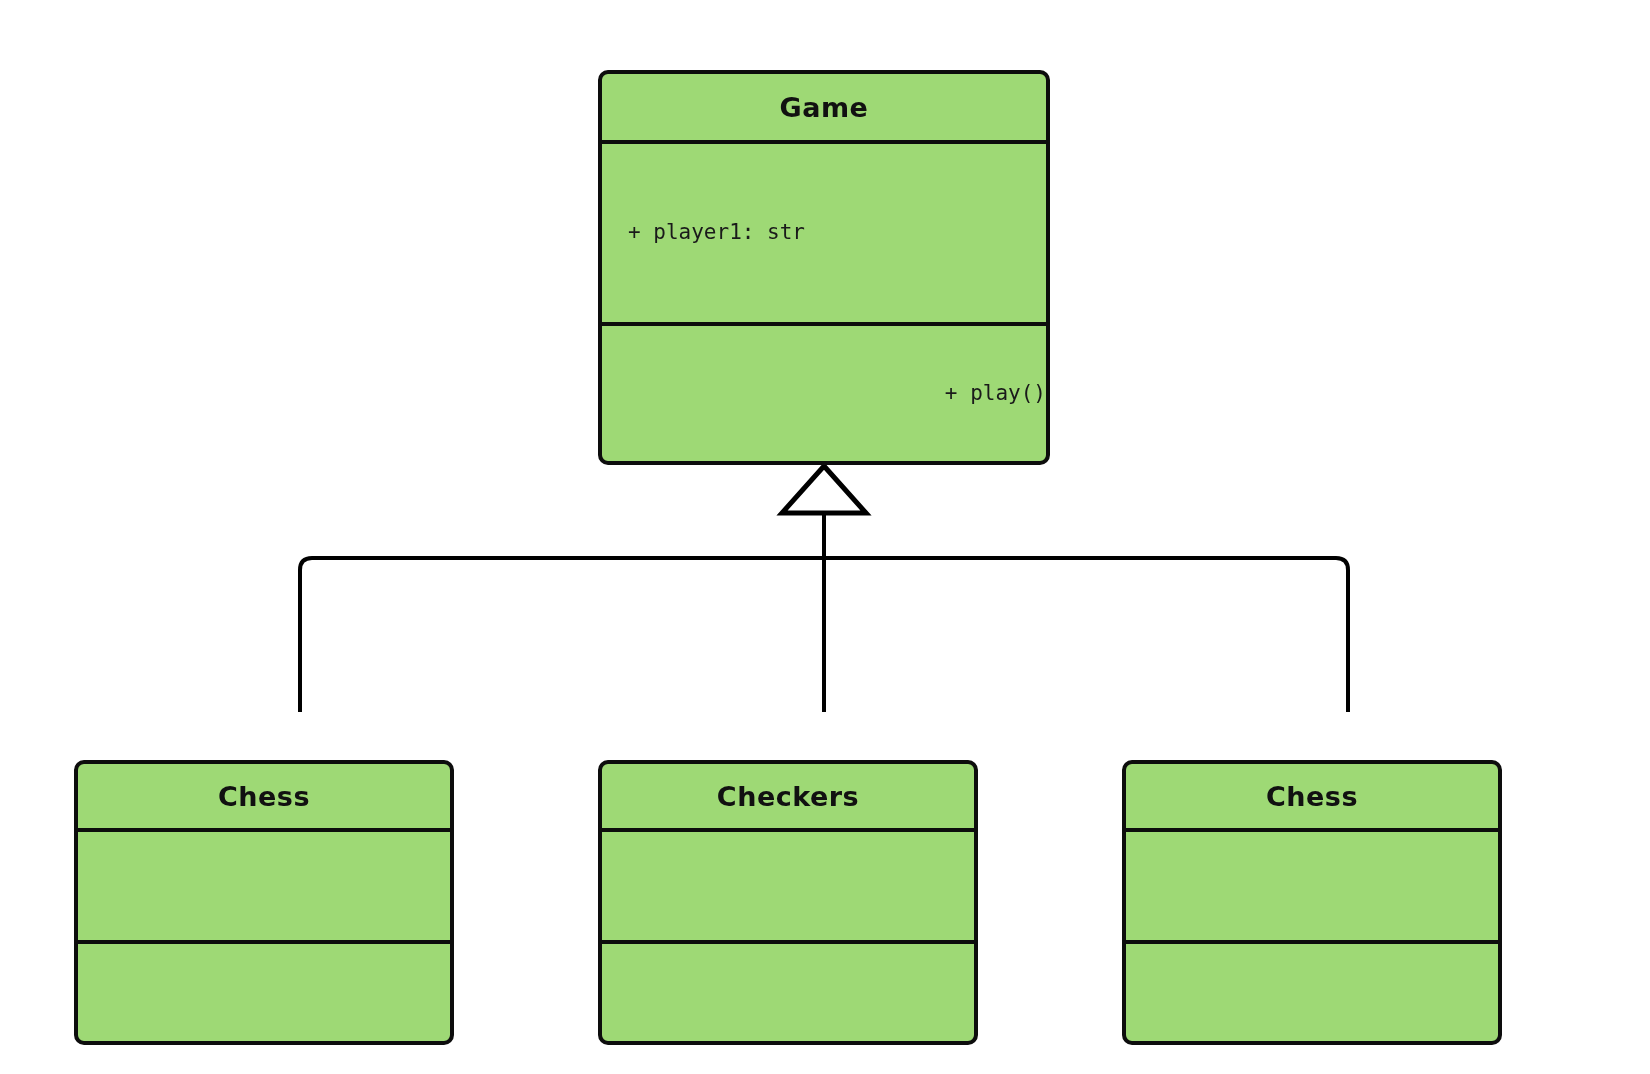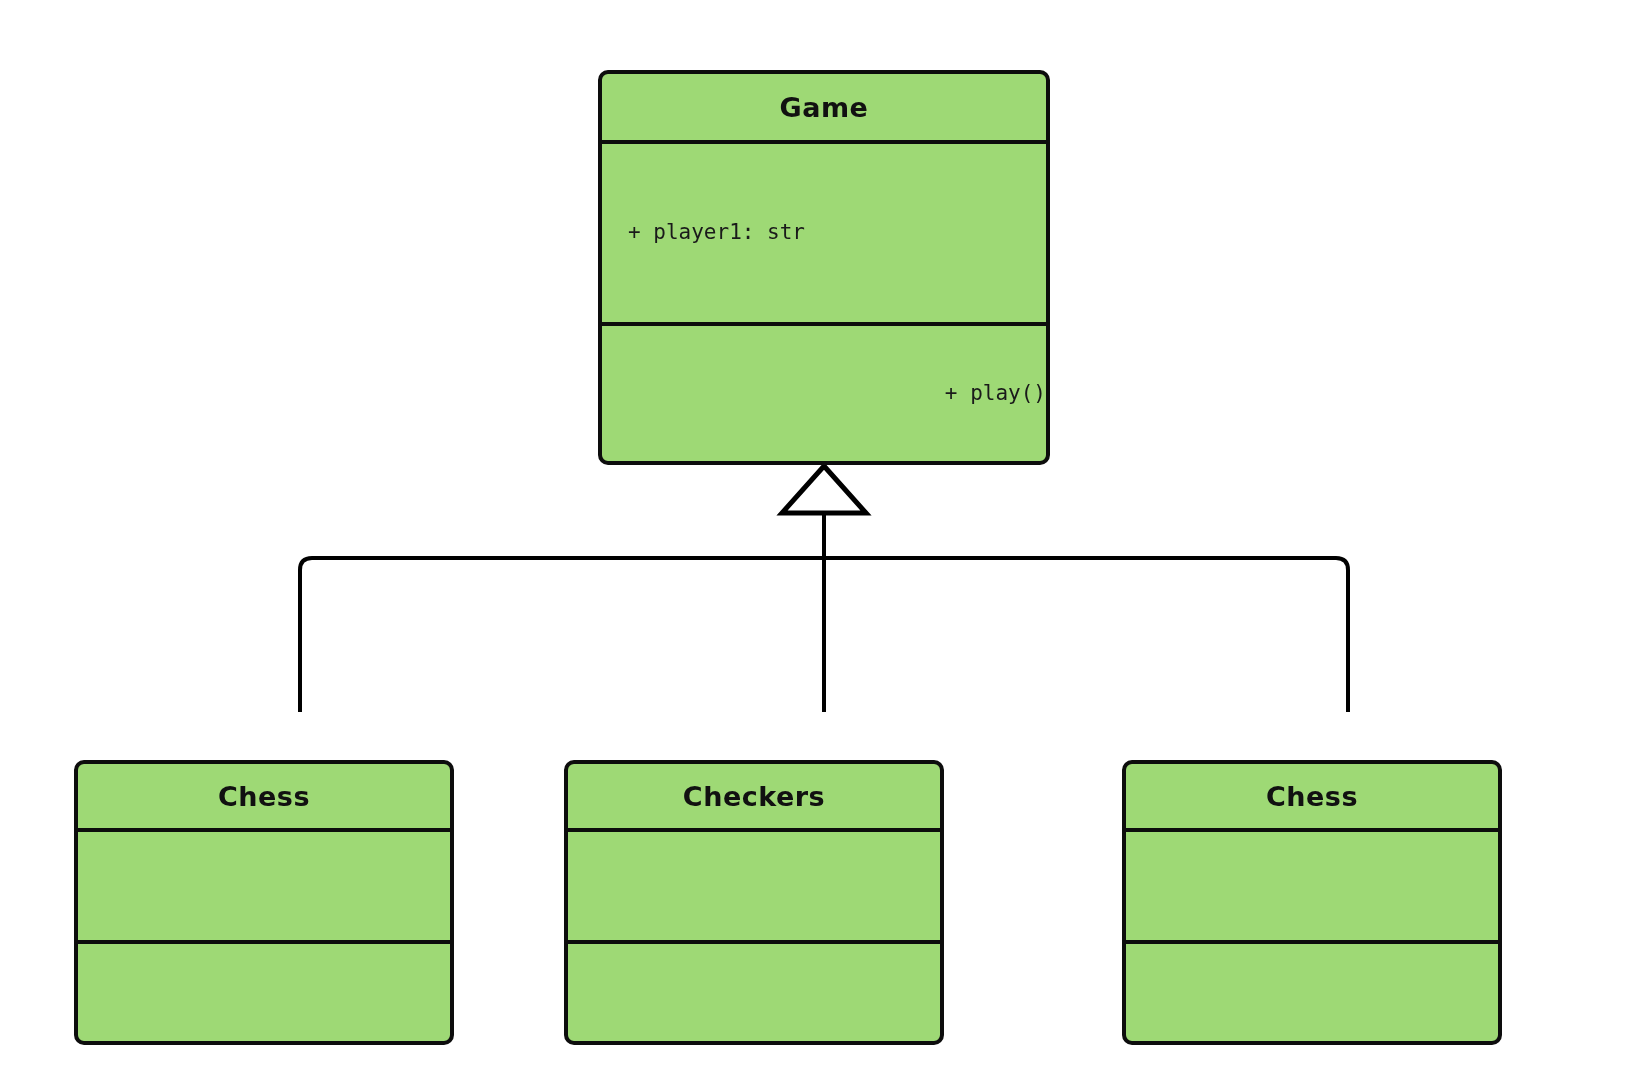--- a/index.html
+++ b/index.html
@@ -95,21 +95,21 @@
     top: 712px;
     width: 380px;
     height: 285px;
     margin-top: 48px;
   }
   .subclass .c-name    { height: 64px; }
   .subclass .c-attrs   { height: 112px; }
   .subclass .c-methods { flex: 1 1 auto; }
 
   #class-chess    { left: 74px; }
-  #class-checkers { left: 564px; justify-content: center; }
+  #class-checkers { left: 598px; justify-content: center; }
   #class-ludo     { left: 1122px; }
 
   .empty-compartment { }
 </style>
 </head>
 <body>
 
 <div id="canvas">
 
   <svg id="connectors" viewBox="0 0 1650 1074" width="1650" height="1074" xmlns="http://www.w3.org/2000/svg">

